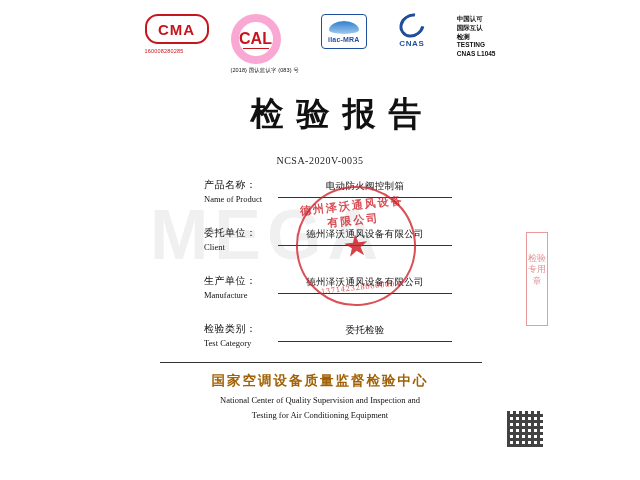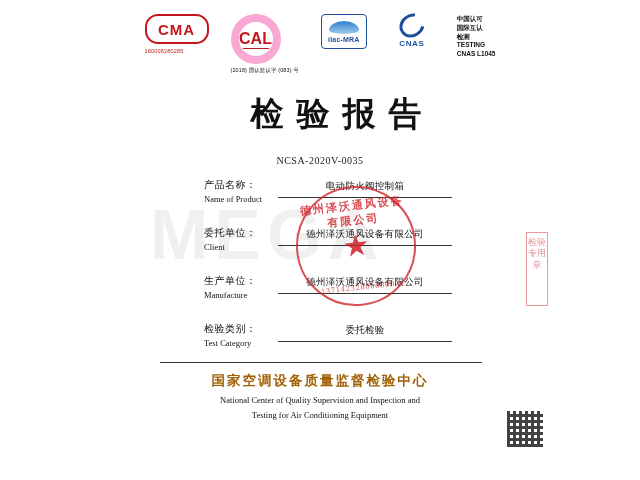--- a/index.html
+++ b/index.html
@@ -301,28 +301,28 @@
     font-size: 7px;
     letter-spacing: 0.5px;
   }
 
   
   .side-stamp {
     position: absolute;
     right: 92px;
     top: 232px;
     width: 22px;
-    height: 74px;
+    height: 94px;
     border: 1.5px solid rgba(206, 32, 40, 0.45);
     color: rgba(206, 32, 40, 0.5);
     font-family: "DejaVu Serif", serif;
     font-size: 9px;
     line-height: 1.25;
     text-align: center;
-    padding-top: 4px;
+    padding-top: 20px;
     box-sizing: border-box;
     pointer-events: none;
   }
 
   
   .divider {
     position: absolute;
     left: 160px;
     top: 362px;
     width: 322px;

